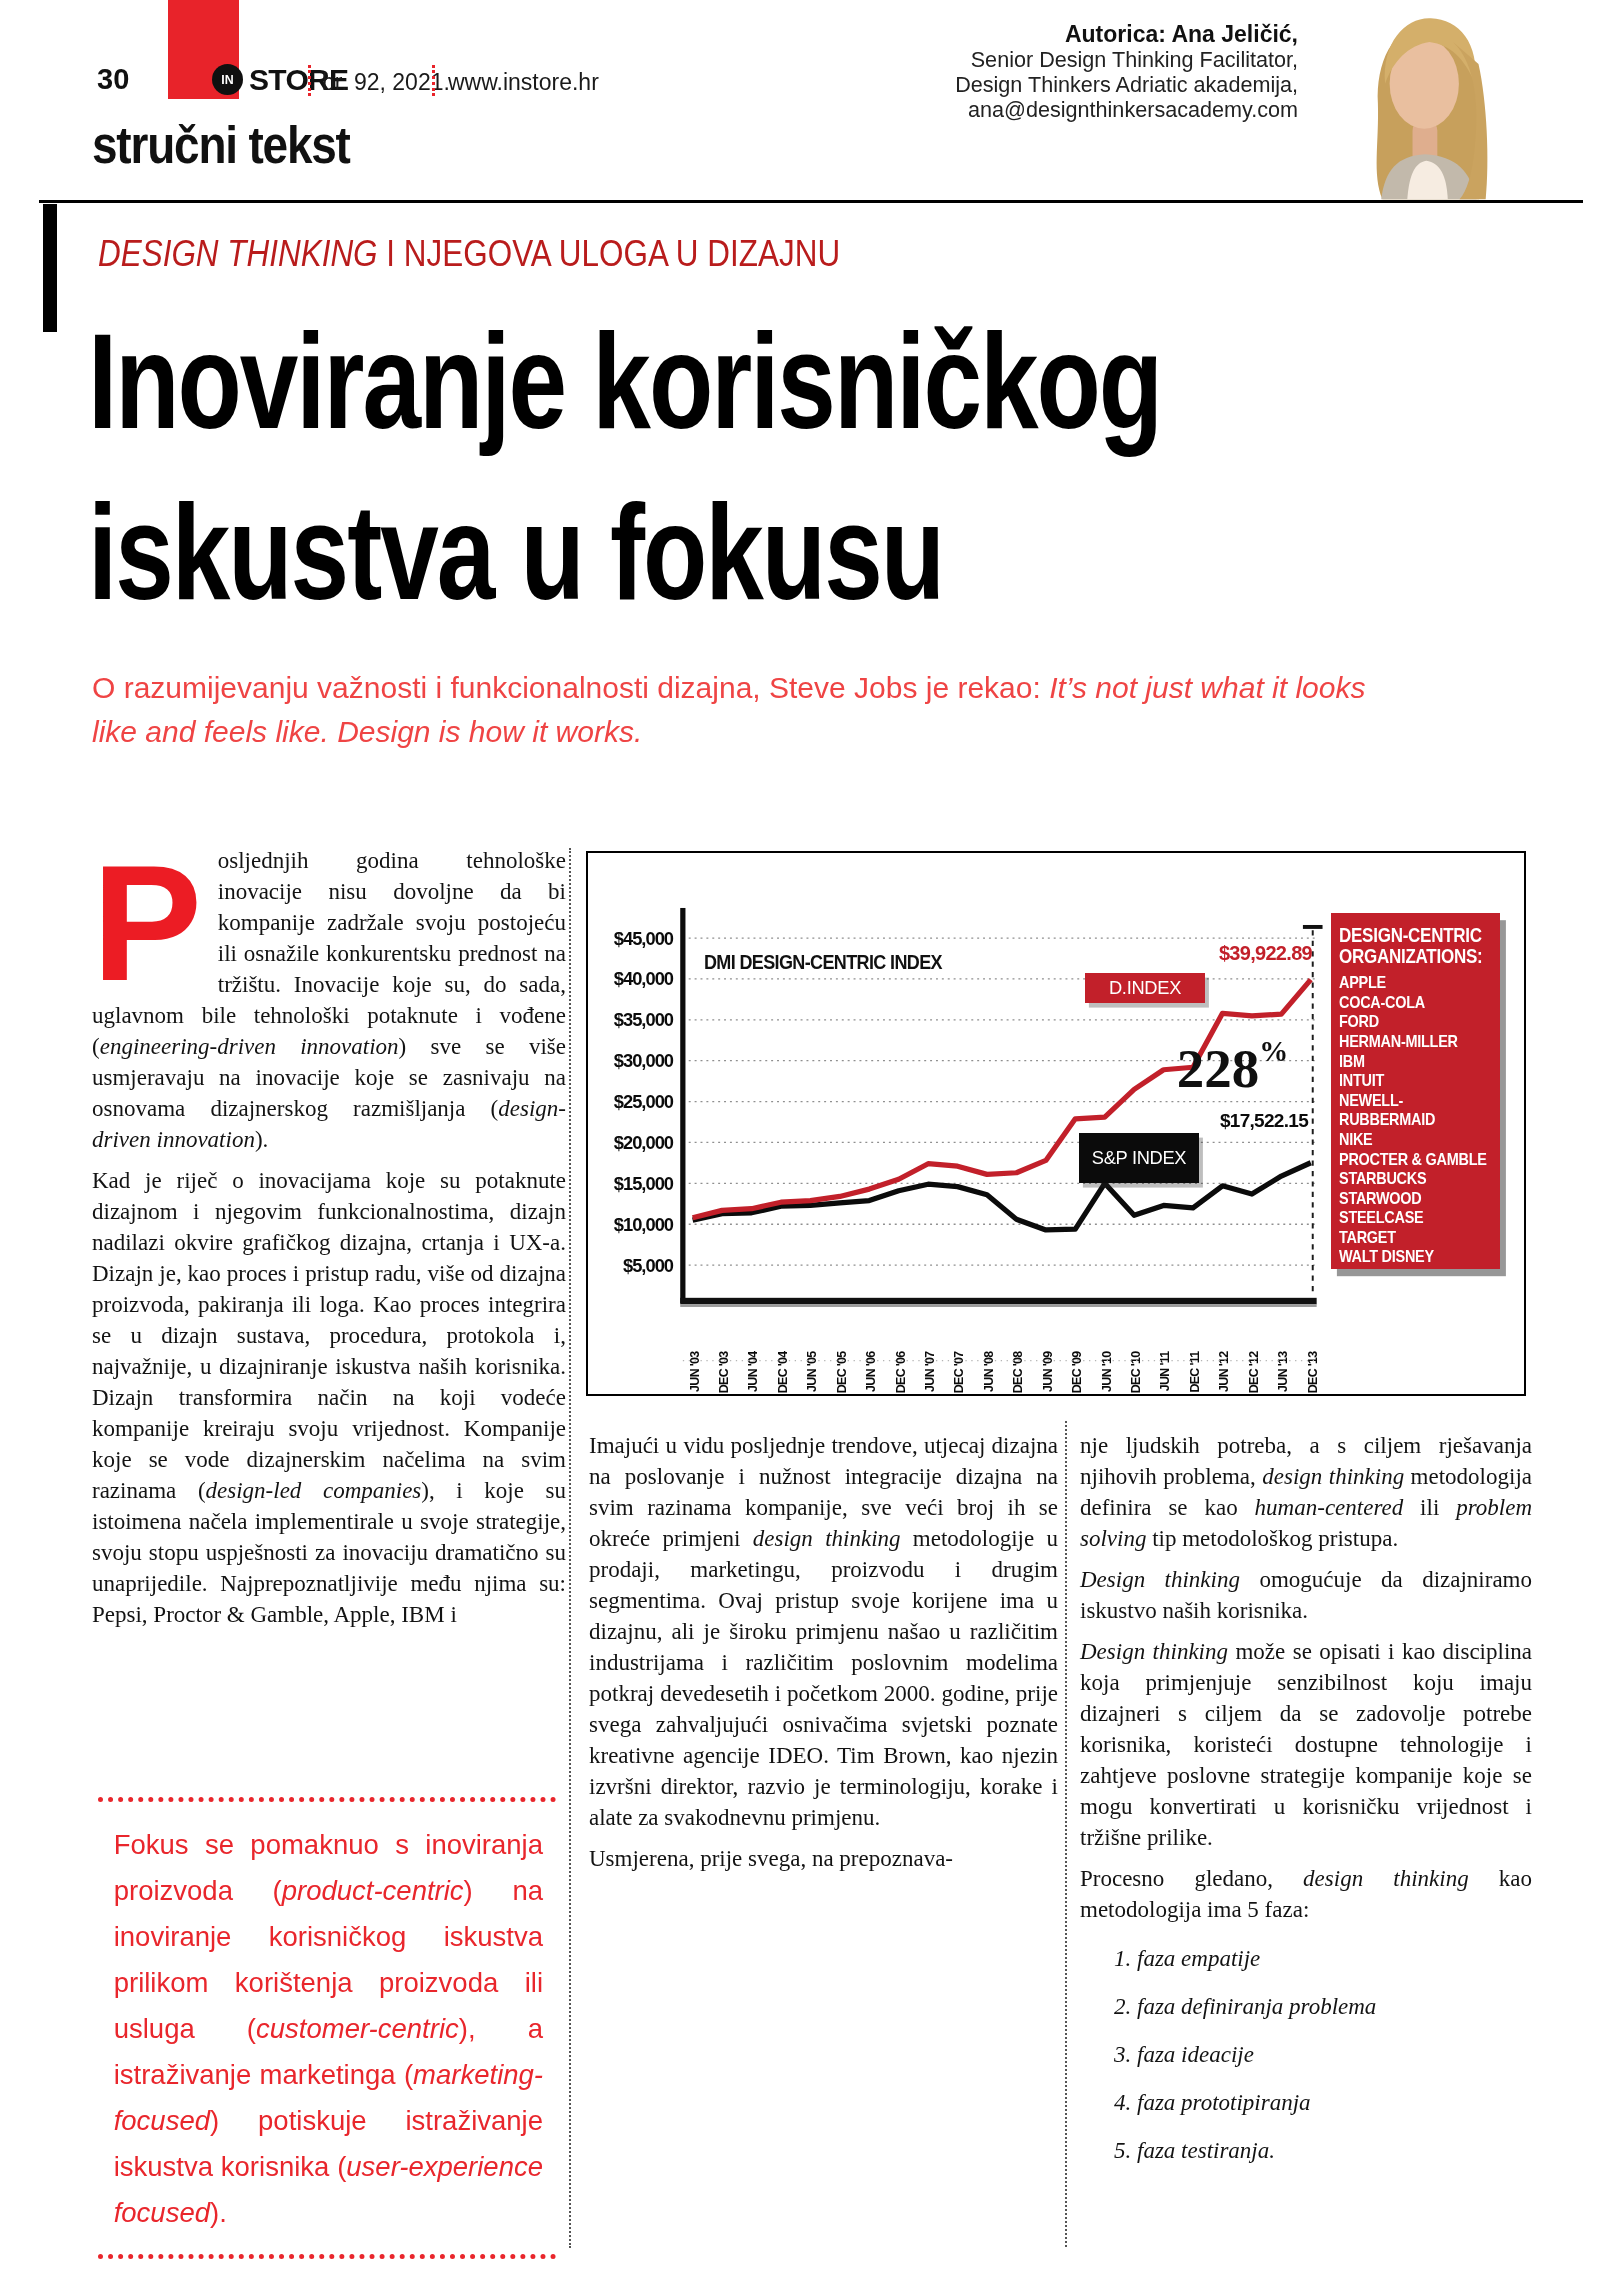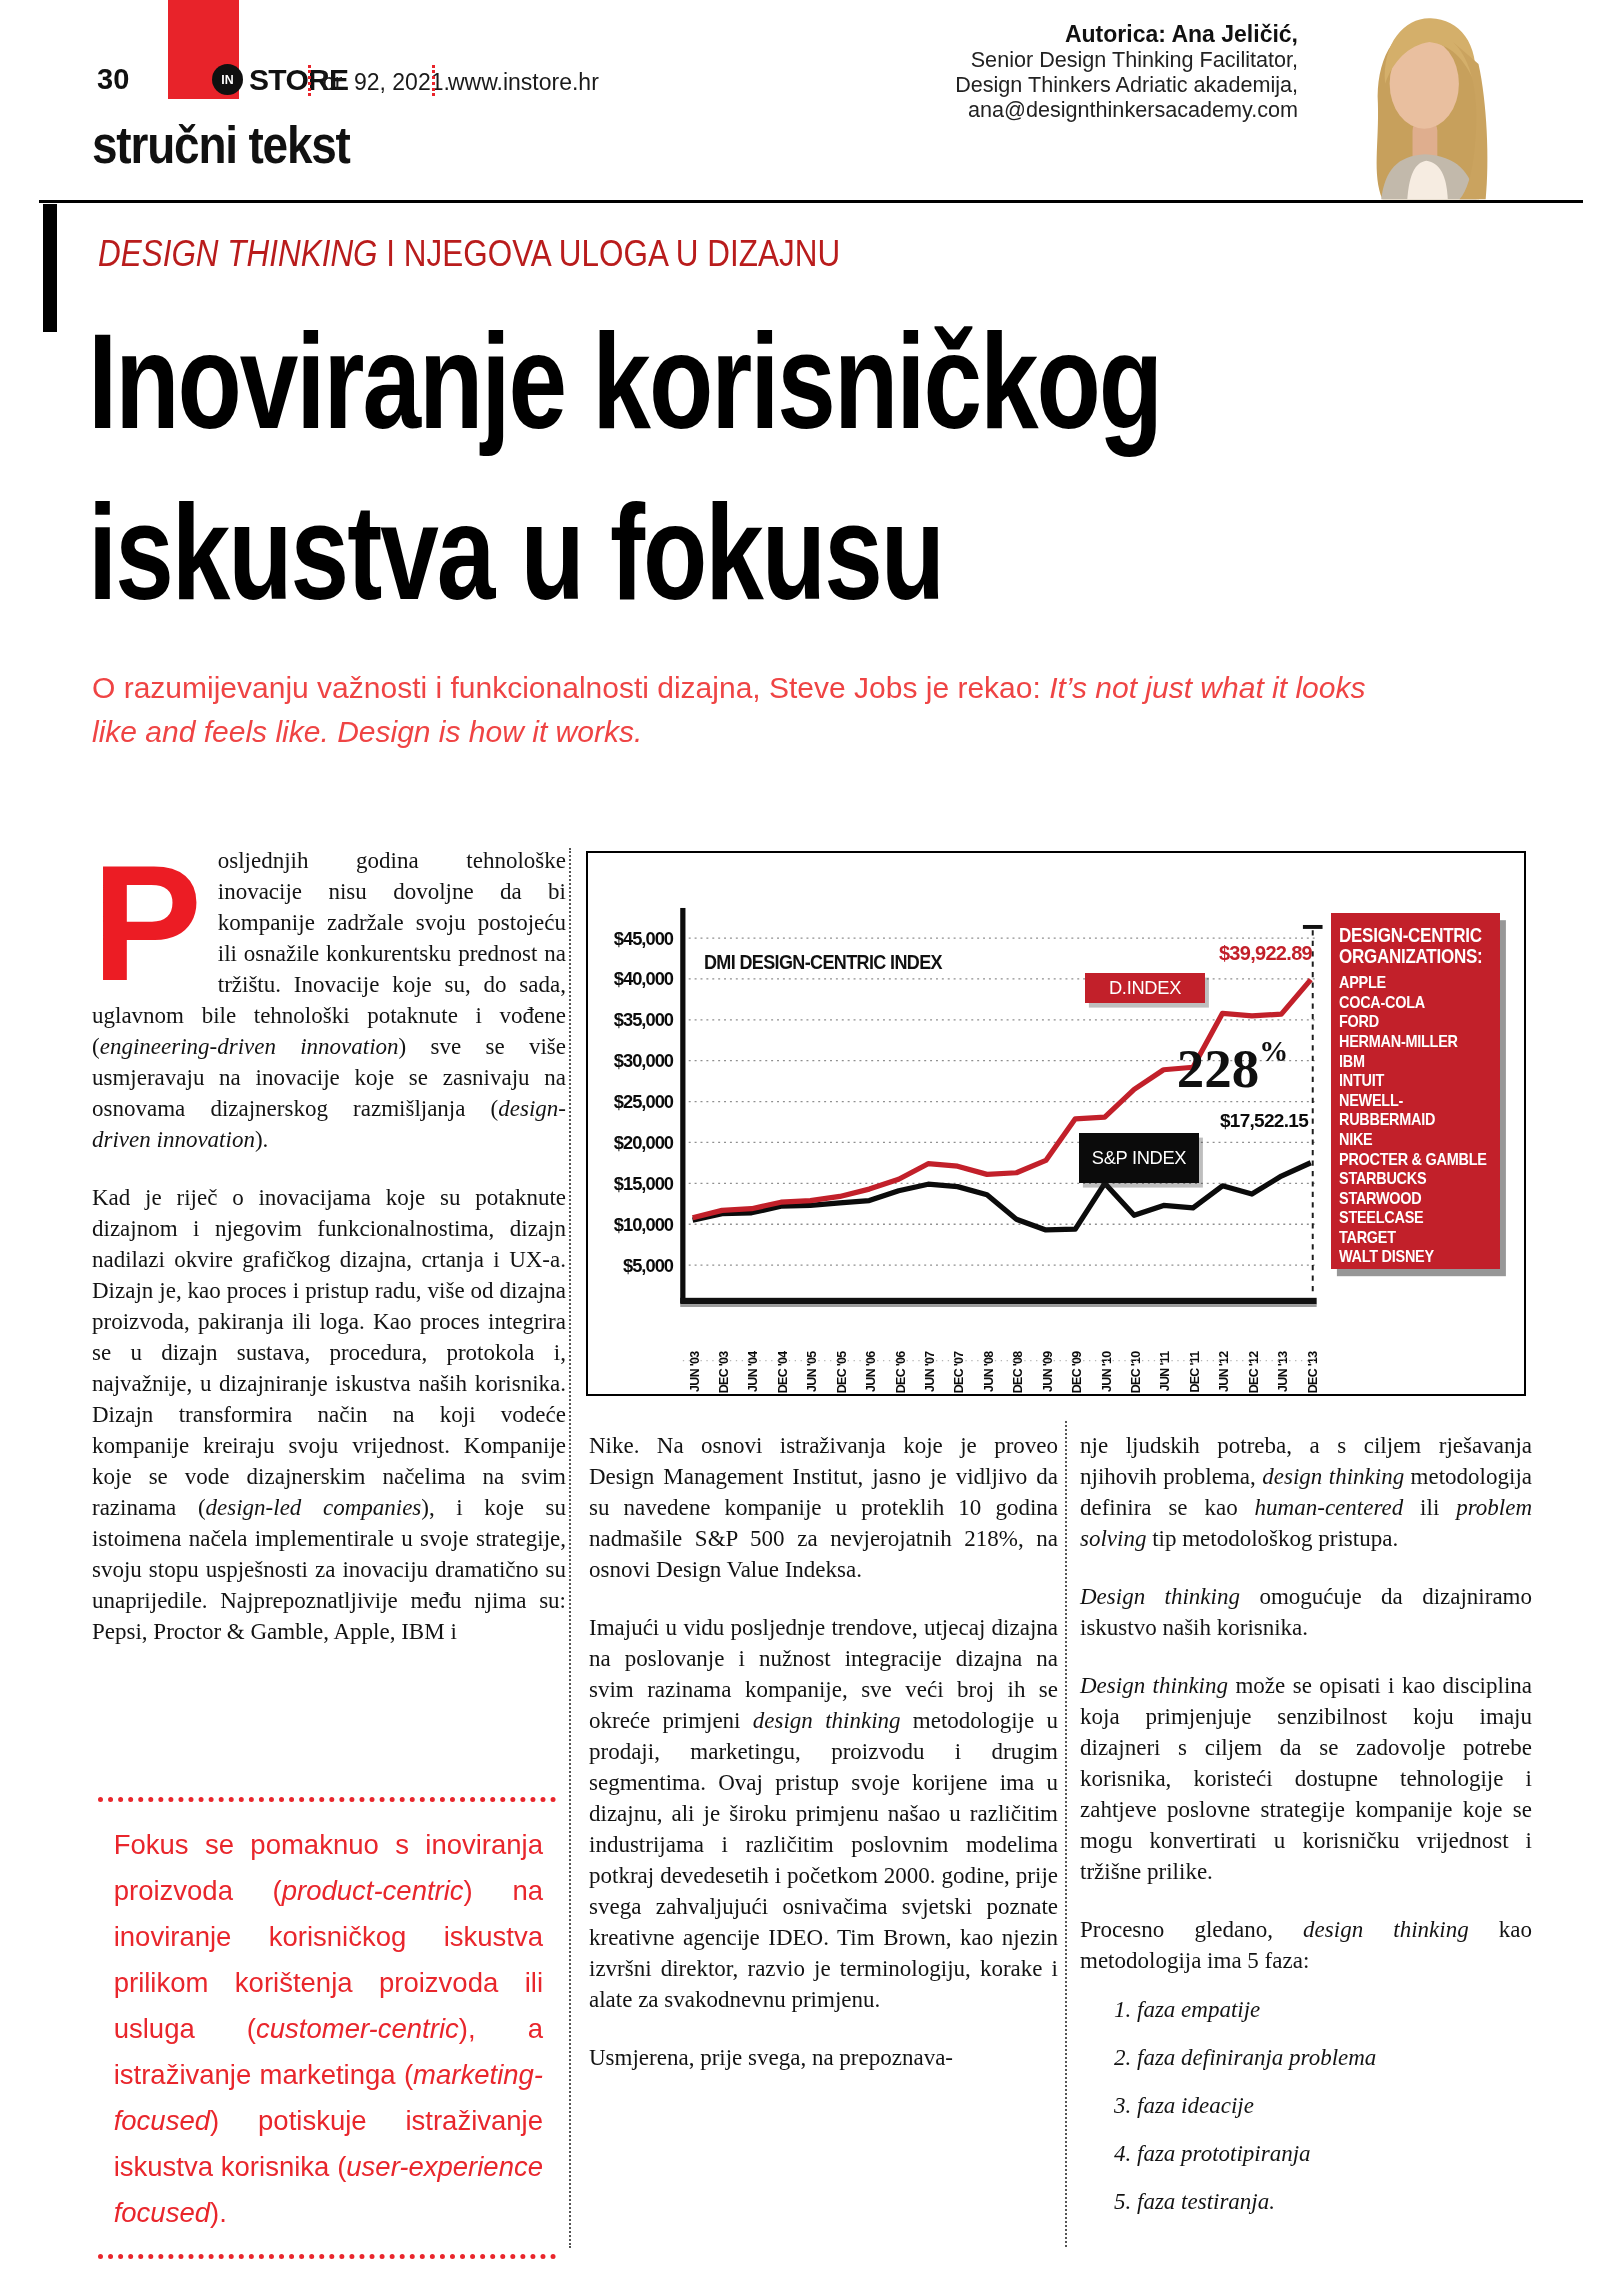--- a/index.html
+++ b/index.html
@@ -36,21 +36,21 @@
   .headline .tl{display:block;font-size:135px;line-height:171px;letter-spacing:-2.6px;}
   .headline .tl span{display:inline-block;transform:scaleX(0.78);transform-origin:0 50%;white-space:nowrap;}
 
   
   .intro{left:92px;top:666px;width:1276px;font-size:30px;line-height:44px;color:#ef4444;}
 
   
   .col{position:absolute;font-family:"Liberation Serif",serif;font-size:23px;line-height:31px;
        text-align:justify;color:#131313;}
   .col p{margin:0;}
-  .col p + p{margin-top:27px;}
+  .col p + p{margin-top:10px;}
   .col-left{left:92px;top:845px;width:474px;}
   .col-mid{left:589px;top:1430px;width:469px;}
   .col-right{left:1080px;top:1430px;width:452px;}
   .dropcap{float:left;font-family:"Liberation Sans",sans-serif;font-weight:900;font-size:165px;
            line-height:116px;height:116px;color:#ec1c24;margin:2.6px 15.7px 6.5px 0;position:relative;top:17px;}
   .vsep{width:0;border-left:2.6px dotted #555;}
   .vsep1{left:569px;top:848px;height:1400px;}
   .vsep2{left:1065px;top:1421px;height:826px;}
 
   
@@ -221,21 +221,20 @@
             <div class="dc-item">STEELCASE</div>
             <div class="dc-item">TARGET</div>
             <div class="dc-item">WALT DISNEY</div>
             <div class="dc-item">WHIRLPOOL</div>
           </div>
       </div>
     </div>
   </div>
 
   <div class="col col-mid">
-    <p>Nike. Na osnovi istraživanja koje je proveo Design Management Institut, jasno je vidljivo da su navedene kompanije u proteklih 10 godina nadmašile S&amp;P 500 za nevjerojatnih 218%, na osnovi Design Value Indeksa.</p>
     <p>Imajući u vidu posljednje trendove, utjecaj dizajna na poslovanje i nužnost integracije dizajna na svim razinama kompanije, sve veći broj ih se okreće primjeni <i>design thinking</i> metodologije u prodaji, marketingu, proizvodu i drugim segmentima. Ovaj pristup svoje korijene ima u dizajnu, ali je široku primjenu našao u različitim industrijama i različitim poslovnim modelima potkraj devedesetih i početkom 2000. godine, prije svega zahvaljujući osnivačima svjetski poznate kreativne agencije IDEO. Tim Brown, kao njezin izvršni direktor, razvio je terminologiju, korake i alate za svakodnevnu primjenu.</p>
     <p>Usmjerena, prije svega, na prepoznava-</p>
   </div>
 
   <div class="col col-right">
     <p>nje ljudskih potreba, a s ciljem rješavanja njihovih problema, <i>design thinking</i> metodologija definira se kao <i>human-centered</i> ili <i>problem solving</i> tip metodološkog pristupa.</p>
     <p><i>Design thinking</i> omogućuje da dizajniramo iskustvo naših korisnika.</p>
     <p><i>Design thinking</i> može se opisati i kao disciplina koja primjenjuje senzibilnost koju imaju dizajneri s ciljem da se zadovolje potrebe korisnika, koristeći dostupne tehnologije i zahtjeve poslovne strategije kompanije koje se mogu konvertirati u korisničku vrijednost i tržišne prilike.</p>
     <p>Procesno gledano, <i>design thinking</i> kao metodologija ima 5 faza:</p>
     <ol class="phases">

